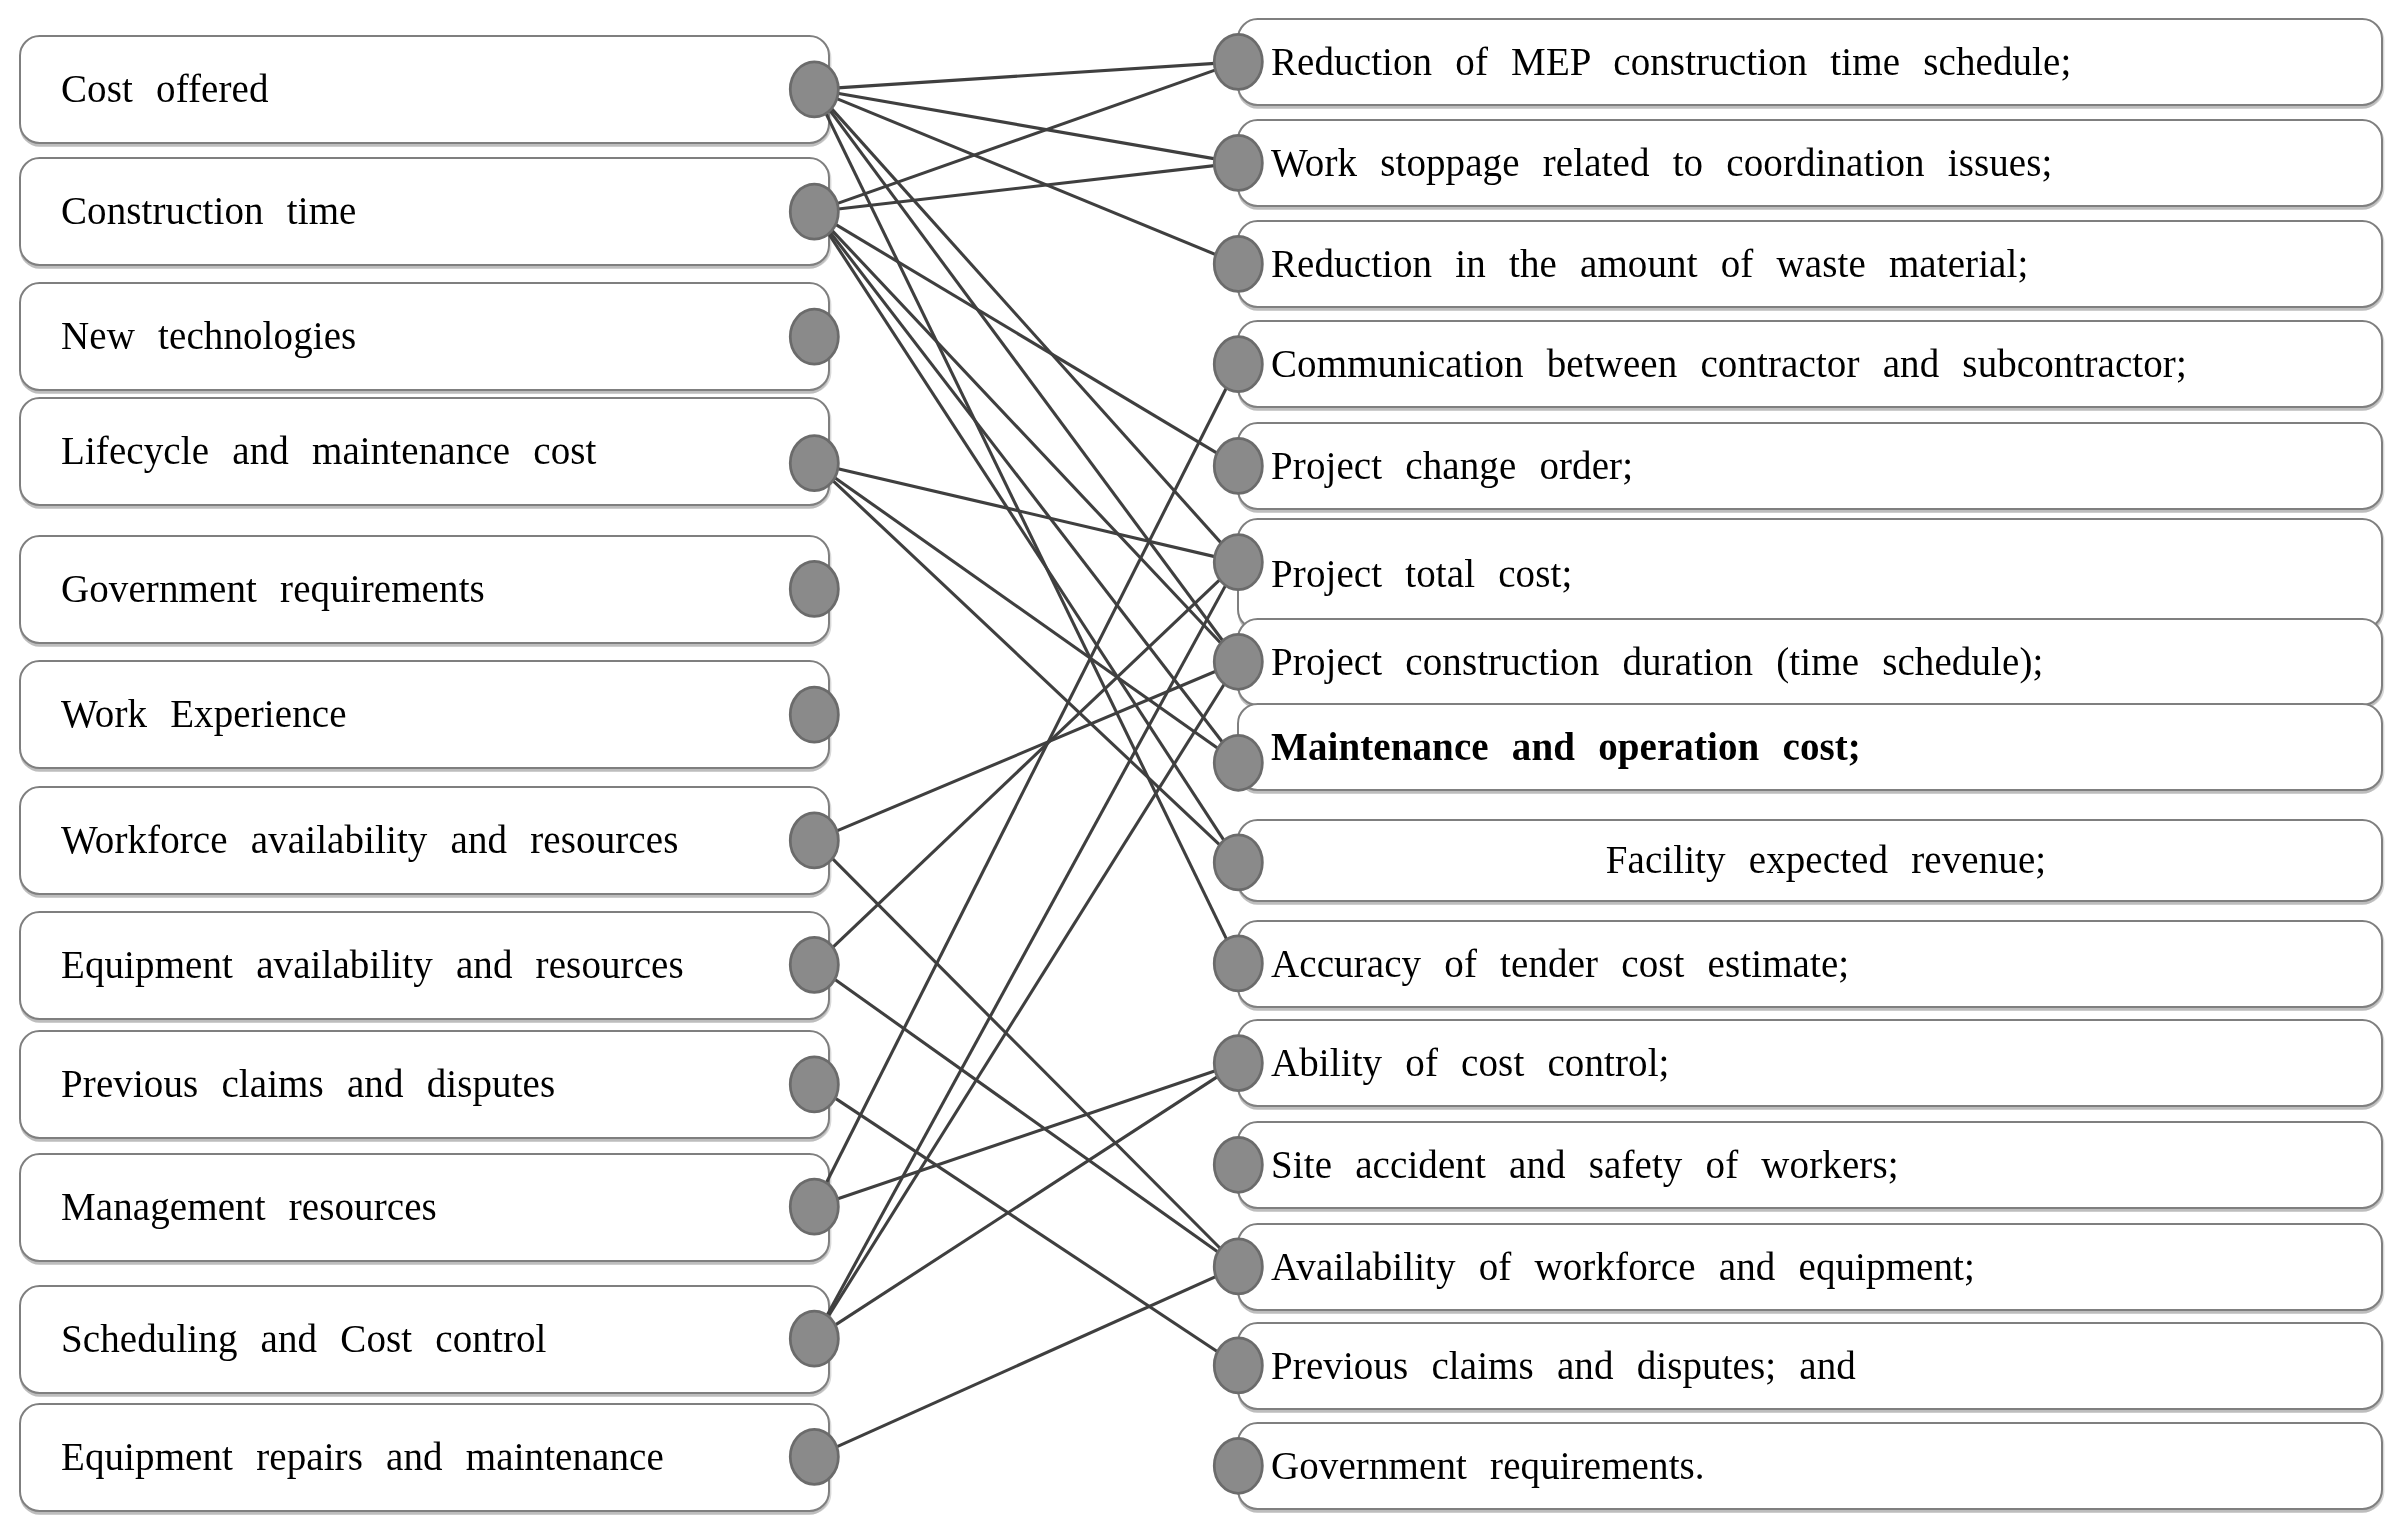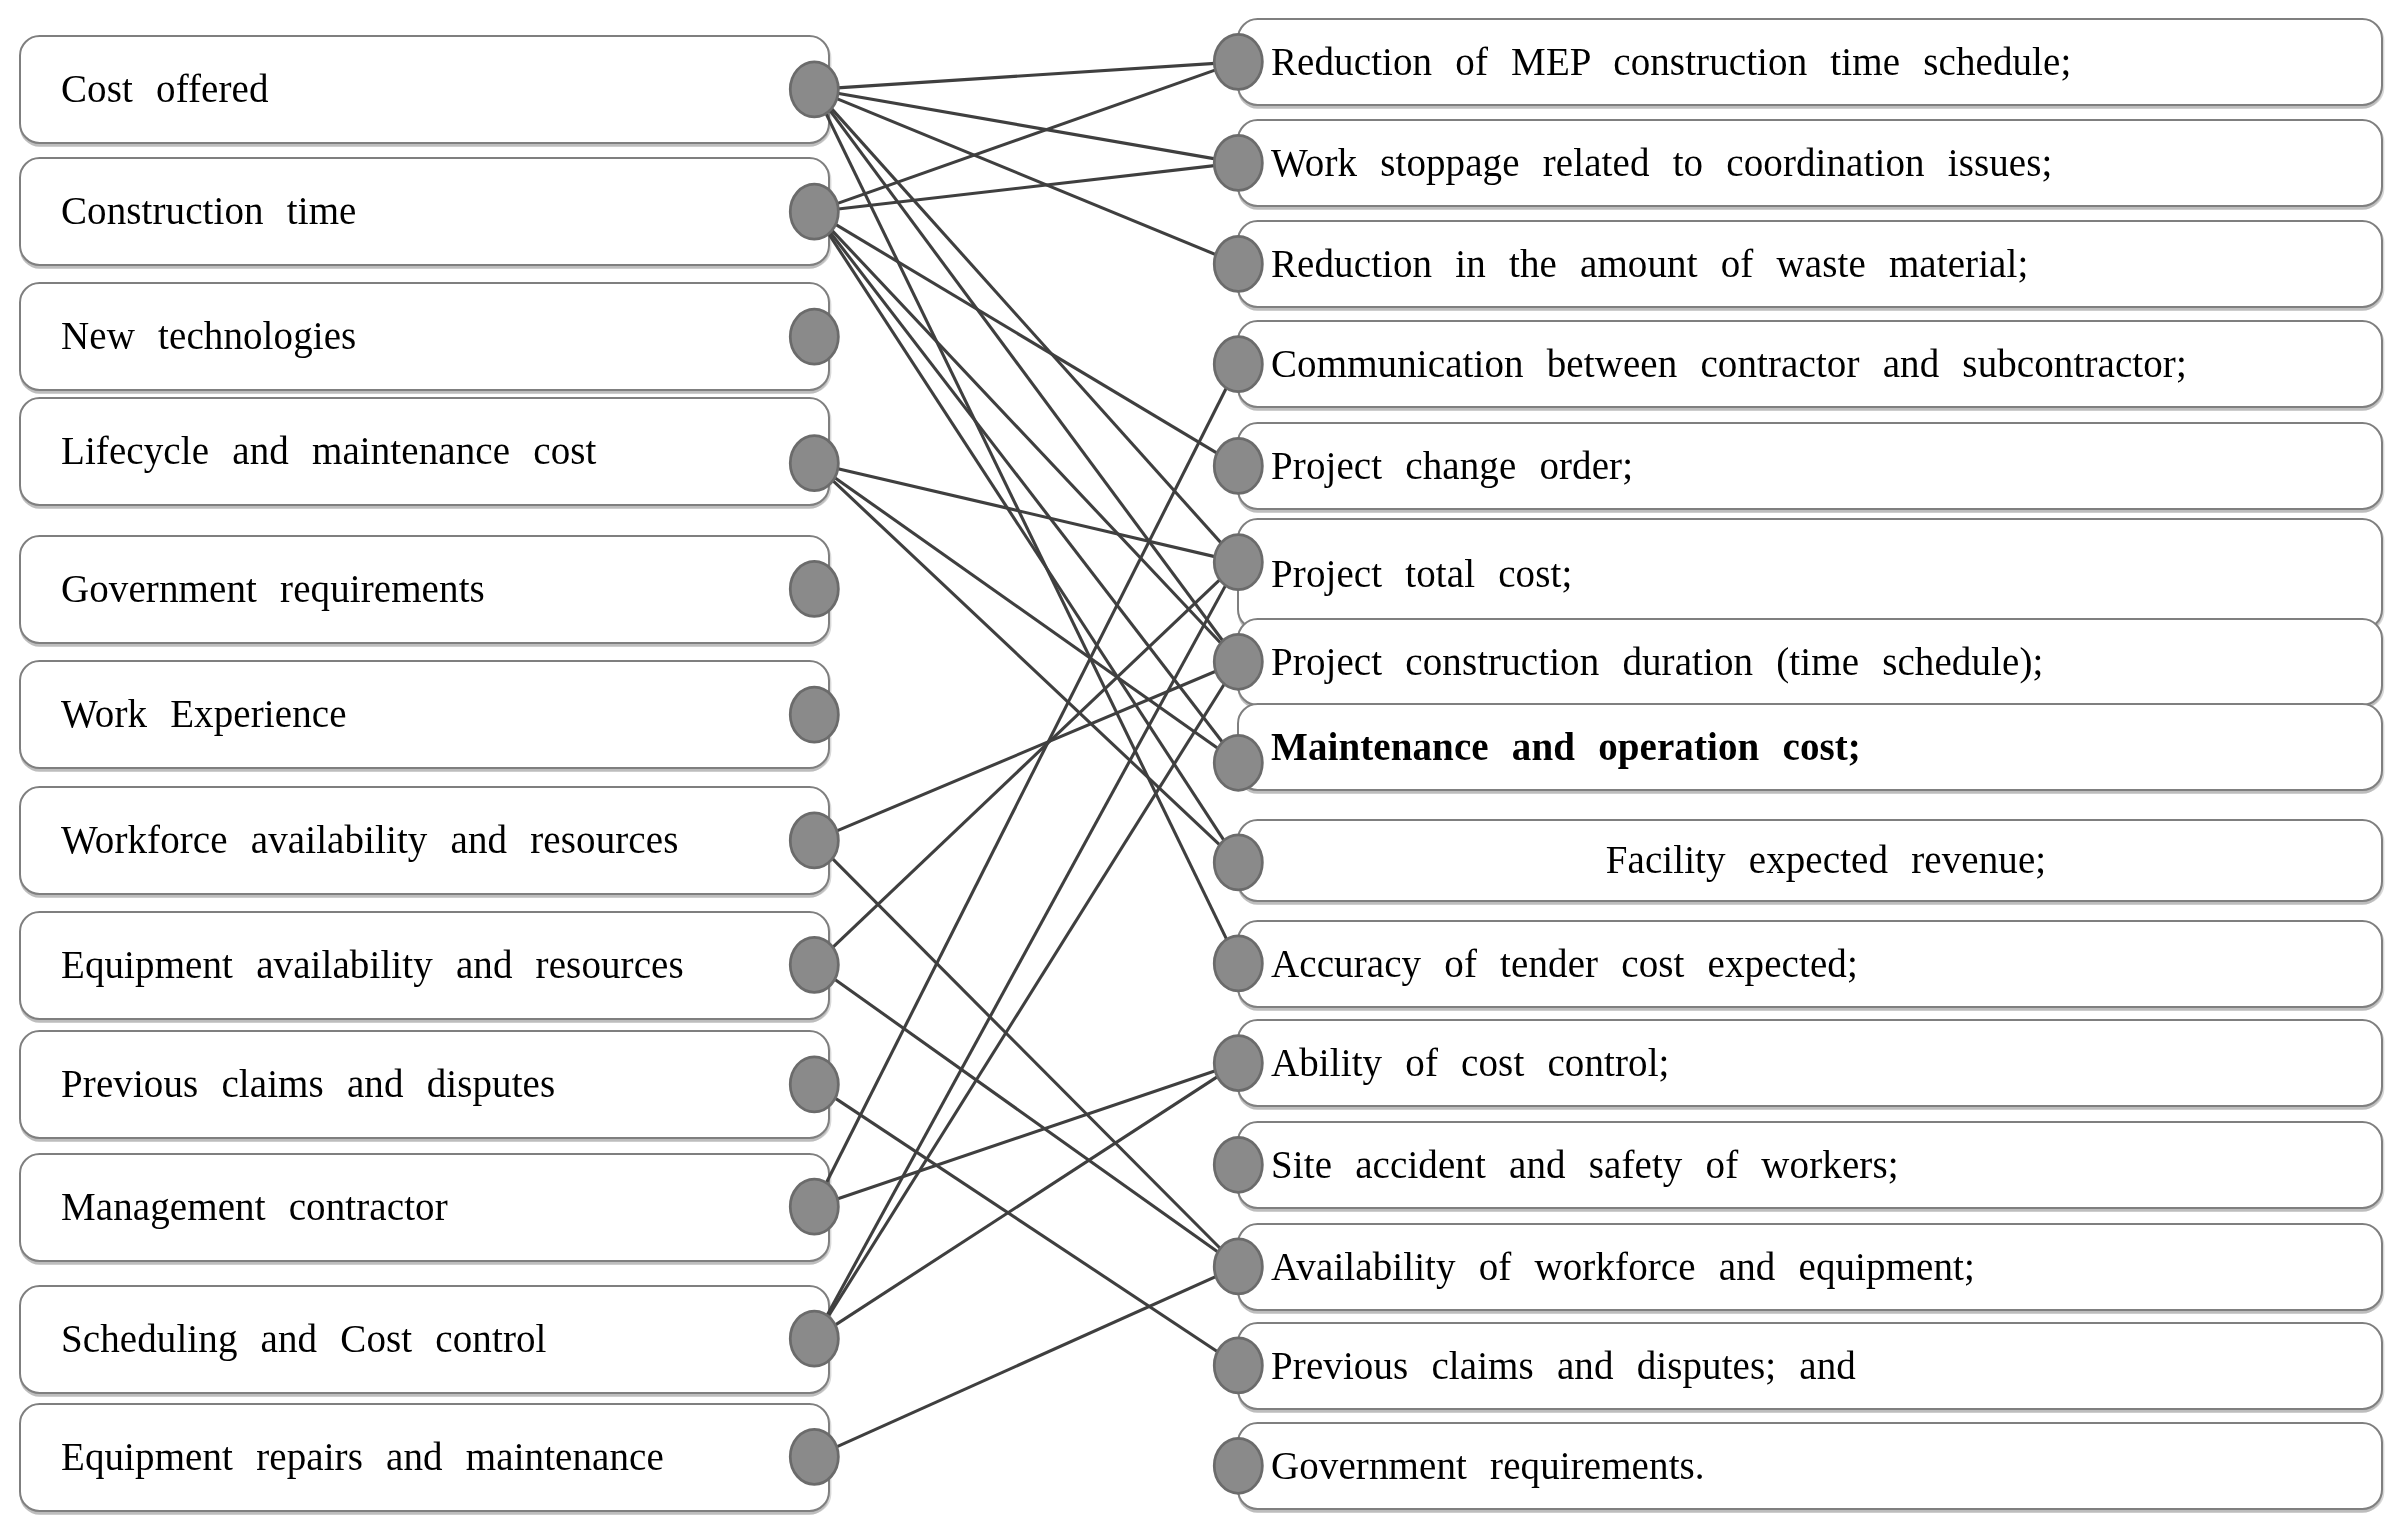--- a/index.html
+++ b/index.html
@@ -126,21 +126,21 @@
       <div class="node-box" style="left: 19px; top: 786px; width: 811px; height: 109px;">
         <span class="label">Workforce availability and resources</span>
       </div>
       <div class="node-box" style="left: 19px; top: 911px; width: 811px; height: 109px; justify-content: center;">
         <span class="label">Equipment availability and resources</span>
       </div>
       <div class="node-box" style="left: 19px; top: 1030px; width: 811px; height: 109px;">
         <span class="label">Previous claims and disputes</span>
       </div>
       <div class="node-box" style="left: 19px; top: 1153px; width: 811px; height: 109px;">
-        <span class="label">Management contractor</span>
+        <span class="label">Management resources</span>
       </div>
       <div class="node-box" style="left: 19px; top: 1285px; width: 811px; height: 109px;">
         <span class="label">Scheduling and Cost control</span>
       </div>
       <div class="node-box" style="left: 19px; top: 1403px; width: 811px; height: 109px;">
         <span class="label">Equipment repairs and maintenance</span>
       </div>
     </div>
   <div id="right-col" class="right-col">
       <div class="node-box" style="left: 1237px; top: 18px; width: 1146px; height: 88px;">
@@ -164,21 +164,21 @@
       <div class="node-box" style="left: 1237px; top: 618px; width: 1146px; height: 88px;">
         <span class="label">Project construction duration (time schedule);</span>
       </div>
       <div class="node-box" style="left: 1237px; top: 703px; width: 1146px; height: 88px; font-weight: bold;">
         <span class="label">Maintenance and operation cost;</span>
       </div>
       <div class="node-box" style="left: 1237px; top: 819px; width: 1146px; height: 83px; text-align: center;">
         <span class="label">Facility expected revenue;</span>
       </div>
       <div class="node-box" style="left: 1237px; top: 920px; width: 1146px; height: 88px;">
-        <span class="label">Accuracy of tender cost expected;</span>
+        <span class="label">Accuracy of tender cost estimate;</span>
       </div>
       <div class="node-box" style="left: 1237px; top: 1019px; width: 1146px; height: 88px;">
         <span class="label">Ability of cost control;</span>
       </div>
       <div class="node-box" style="left: 1237px; top: 1121px; width: 1146px; height: 88px;">
         <span class="label">Site accident and safety of workers;</span>
       </div>
       <div class="node-box" style="left: 1237px; top: 1223px; width: 1146px; height: 88px;">
         <span class="label">Availability of workforce and equipment;</span>
       </div>

